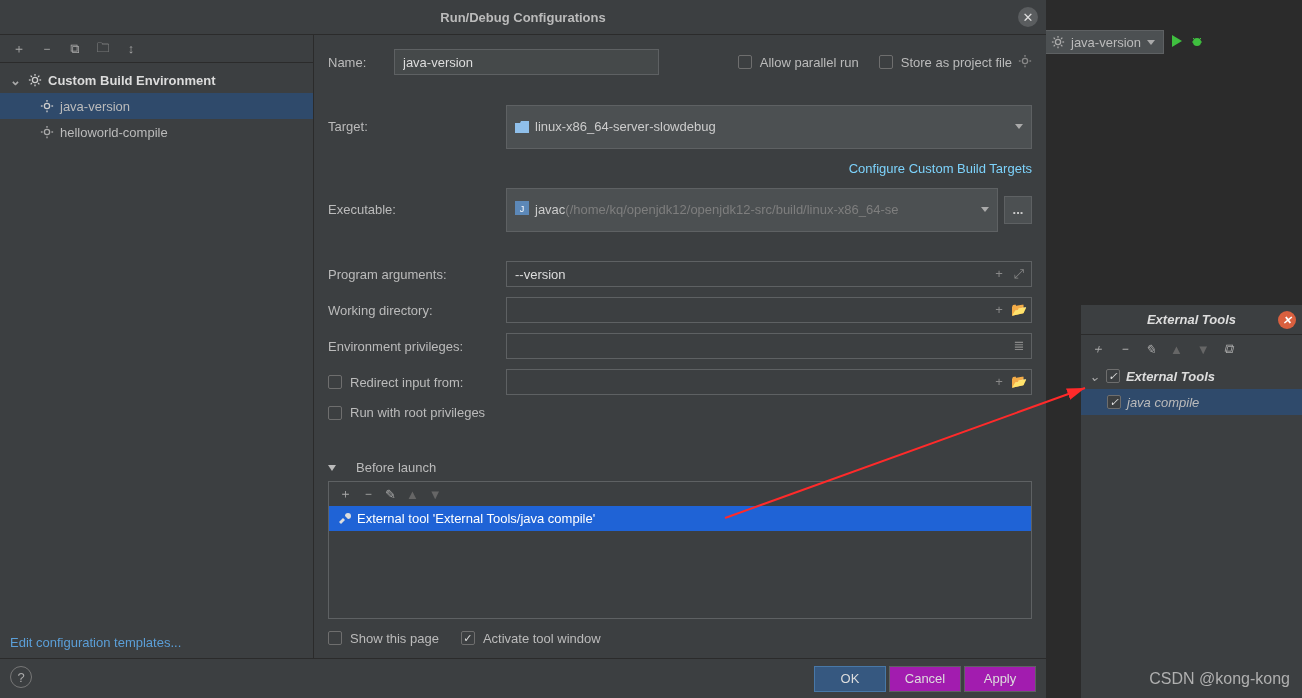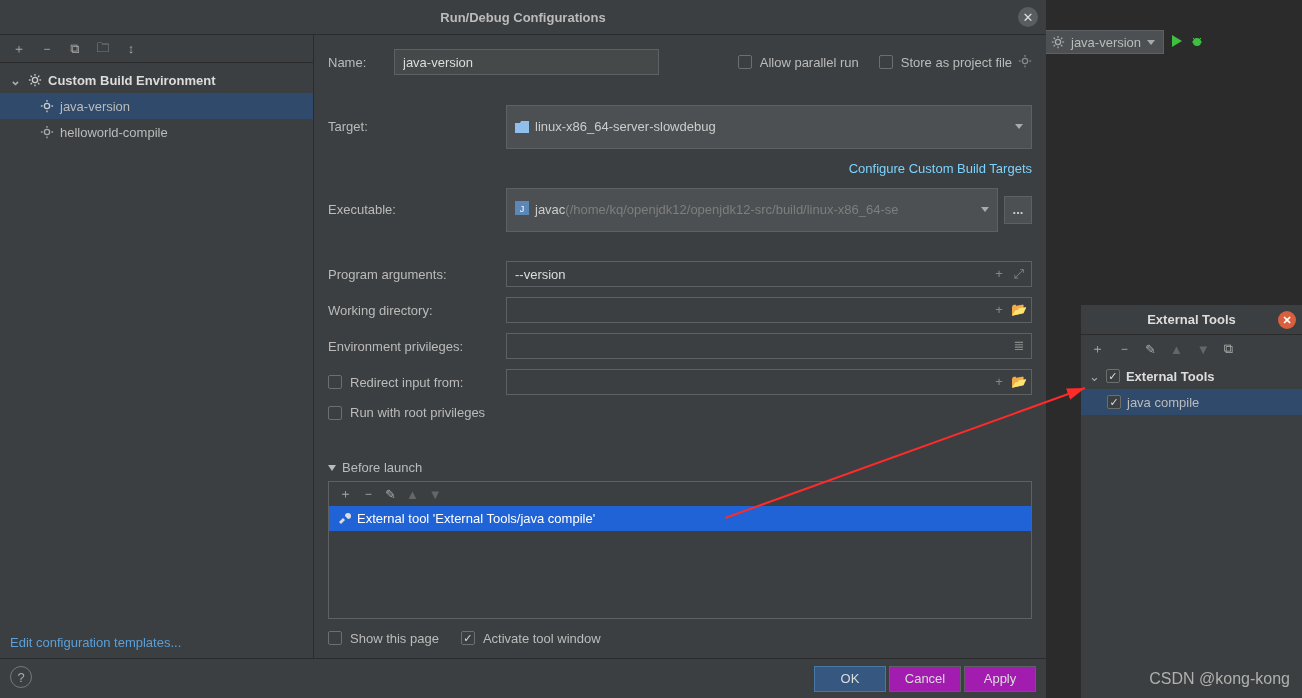--- a/index.html
+++ b/index.html
@@ -137,21 +137,21 @@
   .end-icons { position:absolute; right: 4px; display:flex; gap:4px; color:#888; }
   .end-icons span { width:16px; text-align:center; }
 
   .empty-input {
     flex:1; background:#3c3f41; border:1px solid #5e6163; height:26px;
     position:relative;
   }
   .empty-input .end-icons { top:4px; }
 
   .section-title {
-    display:flex; align-items:center; gap:6px;
+    display:flex; align-items:center; gap:20px;
     margin: 30px 0 6px 0;
   }
   .section-title .chev2 { width:0;height:0;border-left:4px solid transparent;border-right:4px solid transparent;border-top:6px solid #bbb; }
 
   .before-launch-box {
     border: 1px solid #5e6163;
     background: #3c3f41;
     height: 140px;
   }
   .bl-toolbar {
@@ -210,20 +210,21 @@
   .combo .arrow2 { width:0;height:0;border-left:4px solid transparent;border-right:4px solid transparent;border-top:5px solid #aaa; }
   .play-ico { color: #3fbf3f; }
   .bug-ico { color: #3fbf3f; }
 
   .ext-panel {
     position:absolute; right:0; top: 304px;
     width: 222px; height: 394px;
     background: #3c3f41;
     border-top: 1px solid #2b2b2b;
     border-left: 1px solid #2b2b2b;
+    font-style: italic;
   }
   .ext-titlebar {
     height: 30px; display:flex; align-items:center; justify-content:center;
     border-bottom: 1px solid #2b2b2b;
     position:relative;
     font-weight:600; color:#ddd;
   }
   .ext-close {
     position:absolute; right:6px; top:6px;
     width:18px; height:18px; border-radius:50%;

